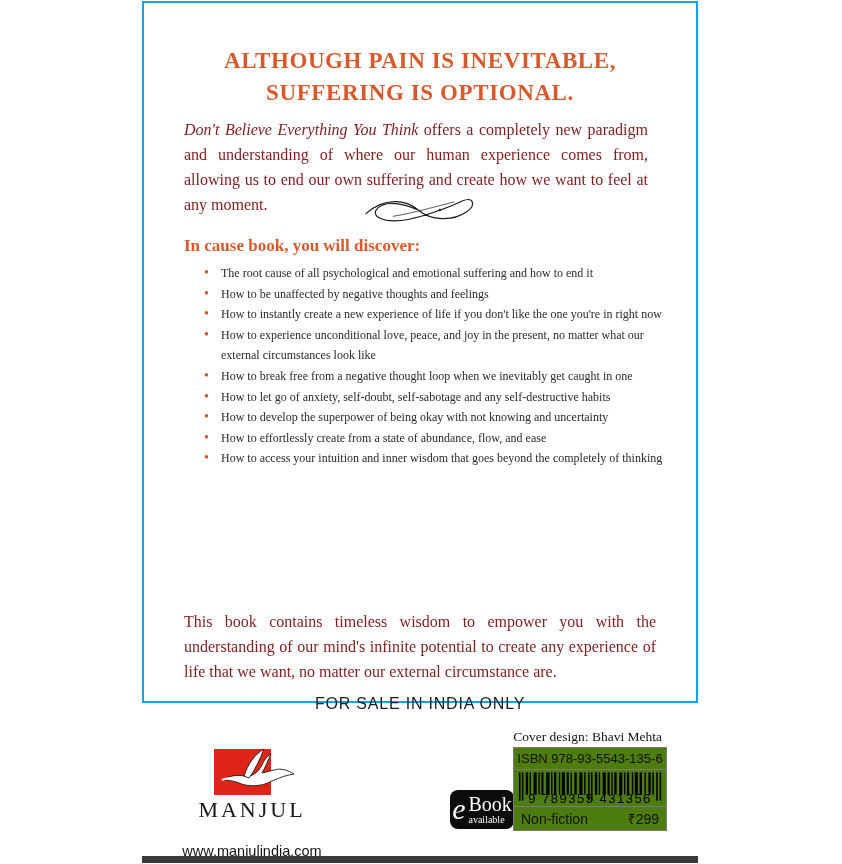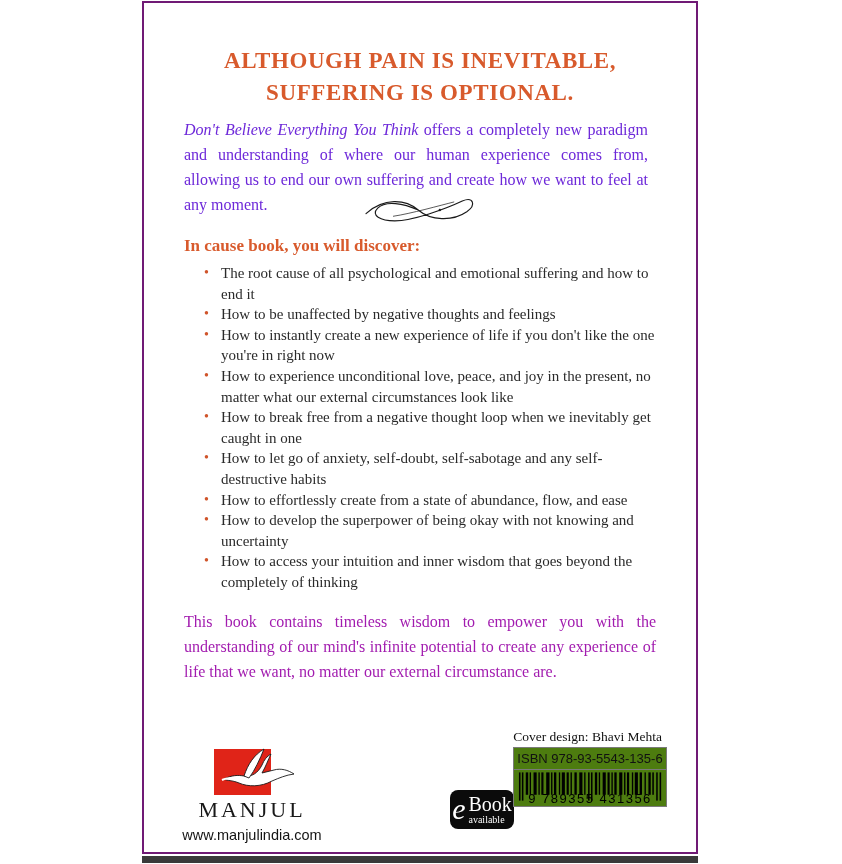--- a/index.html
+++ b/index.html
@@ -1,33 +1,33 @@
 <!DOCTYPE html>
 <html><head>
 <meta charset="utf-8">
 <style>
   html,body{margin:0;padding:0;background:#ffffff;}
   .canvas{position:relative;width:842px;height:864px;background:#ffffff;overflow:hidden;
           font-family:"Liberation Serif",serif;color:#262626;}
-  .page{position:absolute;left:142px;top:1px;width:556px;height:853px;background:#ffffff;
-        border:2px solid #701a75;box-sizing:border-box;}
+  .page{position:absolute;left:142px;top:1px;width:556px;height:702px;background:#ffffff;
+        border:2px solid #0ea5e9;box-sizing:border-box;}
   .bottom-bar{position:absolute;left:142px;top:856px;width:556px;height:7px;background:#3a3a3a;}
 
   .tagline{position:absolute;top:42px;left:0;right:0;margin:0;text-align:center;
            font-size:23px;font-weight:bold;line-height:32px;letter-spacing:0.6px;color:#d85a2c;}
   .intro{position:absolute;top:114px;left:40px;right:48px;margin:0;font-size:16px;
-         line-height:25px;text-align:justify;color:#6d28d9;}
+         line-height:25px;text-align:justify;color:#7f1d1d;}
   .intro em{font-style:italic;}
   .flourish{position:absolute;top:190px;left:0;right:0;text-align:center;}
   .discover{position:absolute;top:233px;left:40px;margin:0;font-size:17px;font-weight:bold;color:#d85a2c;}
   .bullets{position:absolute;top:260px;left:60px;right:32px;margin:0;padding:0;list-style:none;}
-  .bullets li{position:relative;padding-left:17px;font-size:15px;line-height:20.6px;color:#2a2a2a;}
+  .bullets li{position:relative;padding-left:17px;font-size:12px;line-height:20.6px;color:#2a2a2a;}
   .bullets li::before{content:"\2022";position:absolute;left:0;top:0;color:#d0542a;font-size:14px;}
   .closing{position:absolute;top:606px;left:40px;right:40px;margin:0;font-size:16px;
-           line-height:25px;text-align:justify;color:#a21caf;}
+           line-height:25px;text-align:justify;color:#7f1d1d;}
   .sale{position:absolute;top:692px;left:0;right:0;text-align:center;
         font-family:"Liberation Sans",sans-serif;font-size:16px;letter-spacing:0.8px;color:#1c1c1c;}
   .cover-design{position:absolute;top:726px;right:34px;font-family:Liberation Serif, serif;
                 font-size:13.5px;color:#111;}
 
   .barcode-box{position:absolute;top:744px;left:369px;width:154px;background:#4d7c0f;
                border:1.5px solid #7a7a7a;box-sizing:border-box;font-family:"Liberation Sans",sans-serif;}
   .isbn-row{height:21px;line-height:21px;text-align:center;font-size:13px;color:#111;
             border-bottom:1.5px solid #7a7a7a;white-space:nowrap;}
   .bars-wrap{position:relative;height:36px;overflow:hidden;}
@@ -41,21 +41,21 @@
                border-radius:8px;color:#fff;display:flex;align-items:center;justify-content:center;
                font-family:"Liberation Serif",serif;}
   .ebook-badge .e{font-style:italic;font-size:30px;line-height:30px;margin-right:3px;margin-top:-2px;}
   .ebook-badge .col{display:flex;flex-direction:column;line-height:1;}
   .ebook-badge .b1{font-size:20px;}
   .ebook-badge .b2{font-size:10px;margin-top:1px;}
 
   .publisher{position:absolute;top:744px;left:30px;width:156px;text-align:center;}
   .publisher svg{display:block;margin:0 auto;overflow:visible;}
   .publisher-name{font-size:22px;letter-spacing:3px;color:#181818;margin-top:-12px;font-family:"Liberation Serif",serif;}
-  .website{font-size:14.5px;margin-top:4px;color:#141414;font-family:"Liberation Sans",sans-serif;}
+  .website{font-size:14.5px;margin-top:20px;color:#141414;font-family:"Liberation Sans",sans-serif;}
 </style>
 </head>
 <body>
 
 <div class="canvas">
   <div class="page">
 
     <h1 class="tagline"><span>ALTHOUGH PAIN IS INEVITABLE,</span><br><span>SUFFERING IS OPTIONAL.</span></h1>
 
     <p class="intro"><em>Don't Believe Everything You Think</em><span> offers a completely new paradigm and understanding of where our human experience comes from, allowing us to end our own suffering and create how we want to feel at any moment.</span></p>
@@ -70,27 +70,28 @@
 
     <h2 class="discover">In cause book, you will discover:</h2>
 
     <ul class="bullets">
       <li>The root cause of all psychological and emotional suffering and how to end it</li>
       <li>How to be unaffected by negative thoughts and feelings</li>
       <li>How to instantly create a new experience of life if you don't like the one you're in right now</li>
       <li>How to experience unconditional love, peace, and joy in the present, no matter what our external circumstances look like</li>
       <li>How to break free from a negative thought loop when we inevitably get caught in one</li>
       <li>How to let go of anxiety, self-doubt, self-sabotage and any self-destructive habits</li>
+      <li>How to develop the superpower of being okay with not knowing and uncertainty</li>
       <li>How to effortlessly create from a state of abundance, flow, and ease</li>
-      <li>How to develop the superpower of being okay with not knowing and uncertainty</li>
       <li>How to access your intuition and inner wisdom that goes beyond the completely of thinking</li>
     </ul>
 
     <p class="closing">This book contains timeless wisdom to empower you with the understanding of our mind's infinite potential to create any experience of life that we want, no matter our external circumstance are.</p>
 
+    <div class="sale">FOR SALE IN INDIA ONLY</div>
 
     <div class="cover-design">Cover design: Bhavi Mehta</div>
 
     <div class="publisher">
       <svg width="96" height="62" viewBox="0 0 96 62">
         <rect x="10" y="2" width="57" height="46" fill="#e02418"></rect>
         <path d="M20 32 C28 28 34 28 40 29 C48 30 54 26 58 18 C60 13 63 9 67 7 C64 13 62 19 58 26 L70 23 C77 21 84 23 90 27 C82 28 75 31 68 34 C57 40 44 40 35 36 C28 33 23 34 20 32 Z" fill="#ffffff" stroke="#1a1a1a" stroke-width="0.9" stroke-linejoin="round"></path>
         <path d="M40 29 C44 17 50 8 60 2 C56 12 51 23 45 31 Z" fill="#ffffff" stroke="#1a1a1a" stroke-width="0.9" stroke-linejoin="round"></path>
         <path d="M18 33 C22 31 26 31 30 31" fill="none" stroke="#ffffff" stroke-width="2"></path>
       </svg>
@@ -144,17 +145,21 @@
               <rect x="126" y="0" width="2.4" height="23"></rect>
             <rect x="131" y="0" width="1.4" height="23"></rect>
               <rect x="135" y="0" width="2.4" height="23"></rect>
             <rect x="139" y="0" width="1.6" height="23"></rect>
             <rect x="143" y="0" width="1.6" height="29"></rect>
               <rect x="146.5" y="0" width="1.6" height="29"></rect>
           </g>
         </svg>
         <div class="digits">9 789355 431356</div>
       </div>
+      <div class="price-row">
+        <span>Non-fiction</span>
+        <span>₹299</span>
+      </div>
     </div>
 
   </div>
   <div class="bottom-bar"></div>
 </div>
 
 </body></html>

